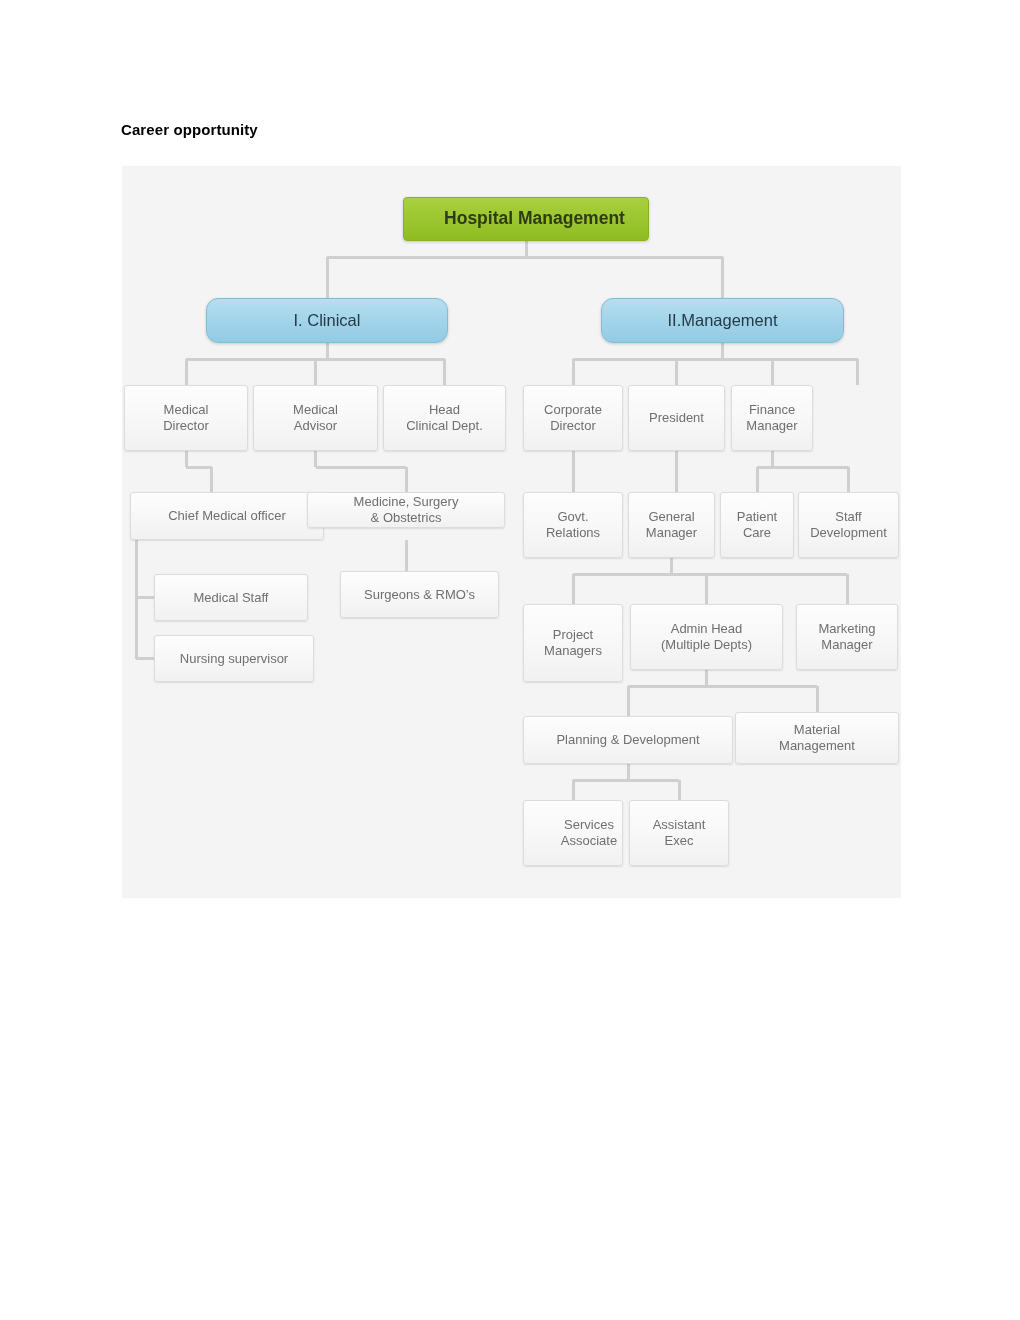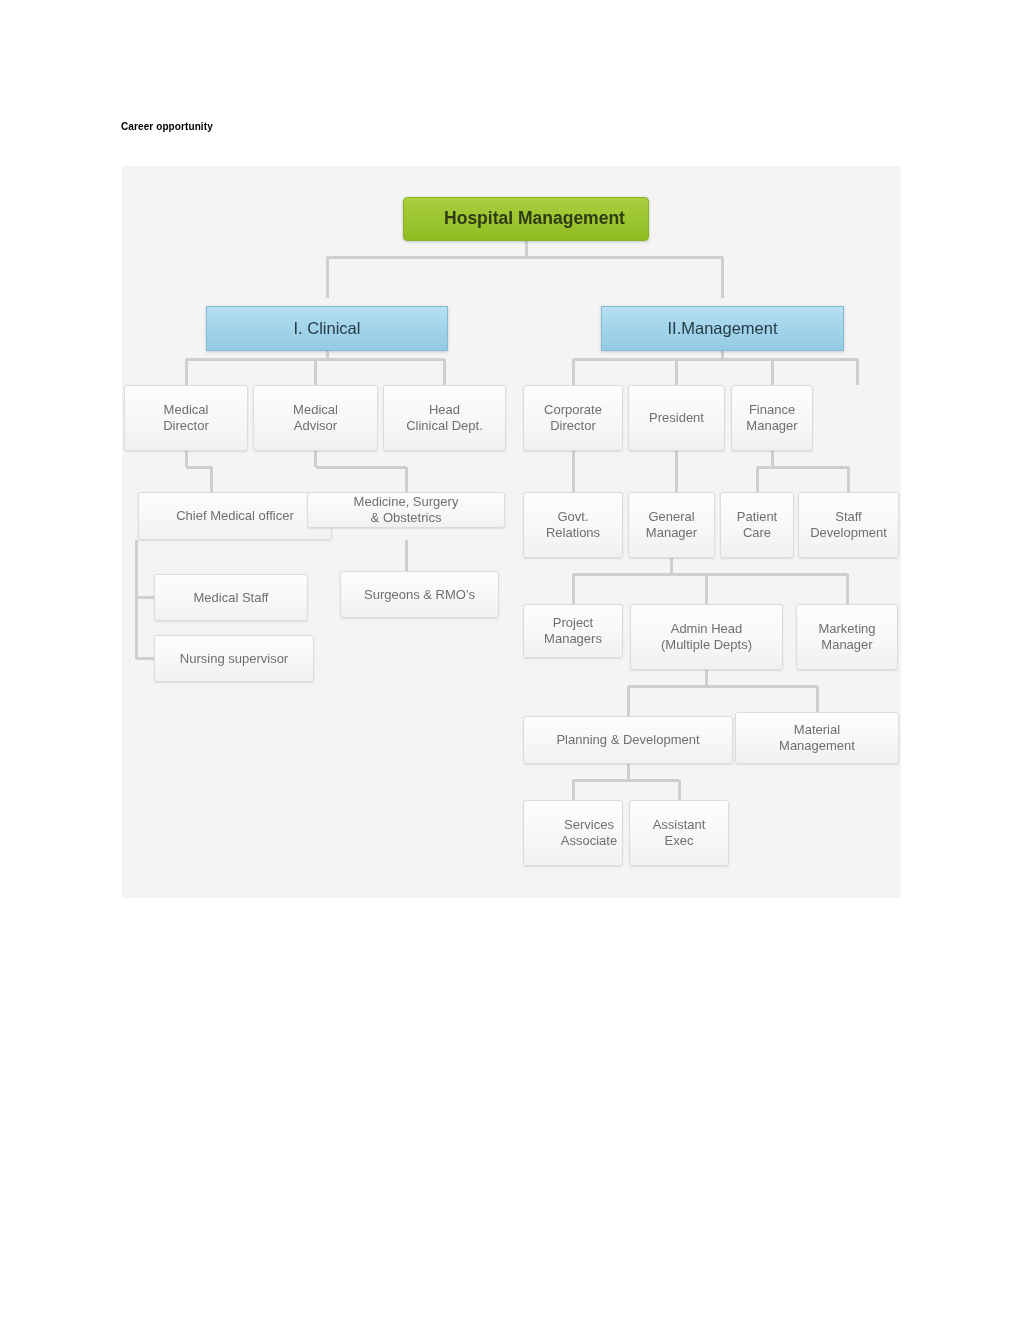--- a/index.html
+++ b/index.html
@@ -14,21 +14,21 @@
     font-family: "Liberation Sans", sans-serif;
     position: relative;
     overflow: hidden;
   }
 
   
   #page-heading {
     position: absolute;
     left: 121px;
     top: 121px;
-    font-size: 10px;
+    font-size: 15px;
     font-weight: bold;
     color: #000000;
     letter-spacing: 0.1px;
     white-space: nowrap;
   }
 
   
   #chart-panel {
     position: absolute;
     left: 122px;
@@ -86,23 +86,22 @@
     border-radius: 4px;
     box-shadow: 0 1px 3px rgba(0,0,0,0.20);
   }
 
   
   .node.division {
     background: linear-gradient(to bottom, #b7dff0 0%, #a4d5ea 45%, #93cbe4 100%);
     border: 1px solid #83bcd8;
     color: #243b46;
     font-size: 16.5px;
-    border-radius: 0;
+    border-radius: 12px;
     box-shadow: 0 1px 3px rgba(0,0,0,0.18);
-    margin-top: 8px;
   }
 </style>
 </head>
 <body>
 
 <div id="page-heading">Career opportunity</div>
 
 <div id="chart-panel">
   <svg id="connector-layer" viewBox="0 0 779 732" preserveAspectRatio="none">
       <line x1="404" y1="75" x2="404" y2="91" stroke="#cfcfcf" stroke-width="3" shape-rendering="crispEdges"></line>
@@ -158,35 +157,35 @@
 Director</div>
       <div class="node plain" style="left: 131px; top: 219px; width: 125px; height: 66px;">Medical
 Advisor</div>
       <div class="node plain" style="left: 261px; top: 219px; width: 123px; height: 66px;">Head
 Clinical Dept.</div>
       <div class="node plain" style="left: 401px; top: 219px; width: 100px; height: 66px;">Corporate
 Director</div>
       <div class="node plain" style="left: 506px; top: 219px; width: 97px; height: 66px;">President</div>
       <div class="node plain" style="left: 609px; top: 219px; width: 82px; height: 66px;">Finance
 Manager</div>
-      <div class="node plain" style="left: 16px; top: 326px; width: 194px; height: 48px;">Chief Medical officer</div>
+      <div class="node plain" style="left: 8px; top: 326px; width: 194px; height: 48px;">Chief Medical officer</div>
       <div class="node plain" style="left: 185px; top: 326px; width: 198px; height: 36px;">Medicine, Surgery
 &amp; Obstetrics</div>
       <div class="node plain" style="left: 401px; top: 326px; width: 100px; height: 66px;">Govt.
 Relations</div>
       <div class="node plain" style="left: 506px; top: 326px; width: 87px; height: 66px;">General
 Manager</div>
       <div class="node plain" style="left: 598px; top: 326px; width: 74px; height: 66px;">Patient
 Care</div>
       <div class="node plain" style="left: 676px; top: 326px; width: 101px; height: 66px;">Staff
 Development</div>
       <div class="node plain" style="left: 32px; top: 408px; width: 154px; height: 47px;">Medical Staff</div>
       <div class="node plain" style="left: 218px; top: 405px; width: 159px; height: 47px;">Surgeons &amp; RMO’s</div>
       <div class="node plain" style="left: 32px; top: 469px; width: 160px; height: 47px;">Nursing supervisor</div>
-      <div class="node plain" style="left: 401px; top: 438px; width: 100px; height: 54px;">Project
+      <div class="node plain" style="left: 401px; top: 438px; width: 100px; height: 78px;">Project
 Managers</div>
       <div class="node plain" style="left: 508px; top: 438px; width: 153px; height: 66px;">Admin Head
 (Multiple Depts)</div>
       <div class="node plain" style="left: 674px; top: 438px; width: 102px; height: 66px;">Marketing
 Manager</div>
       <div class="node plain" style="left: 401px; top: 550px; width: 210px; height: 48px;">Planning &amp; Development</div>
       <div class="node plain" style="left: 613px; top: 546px; width: 164px; height: 52px;">Material
 Management</div>
       <div class="node plain" style="left: 401px; top: 634px; width: 100px; height: 66px; padding-left: 32px;">Services
 Associate</div>

